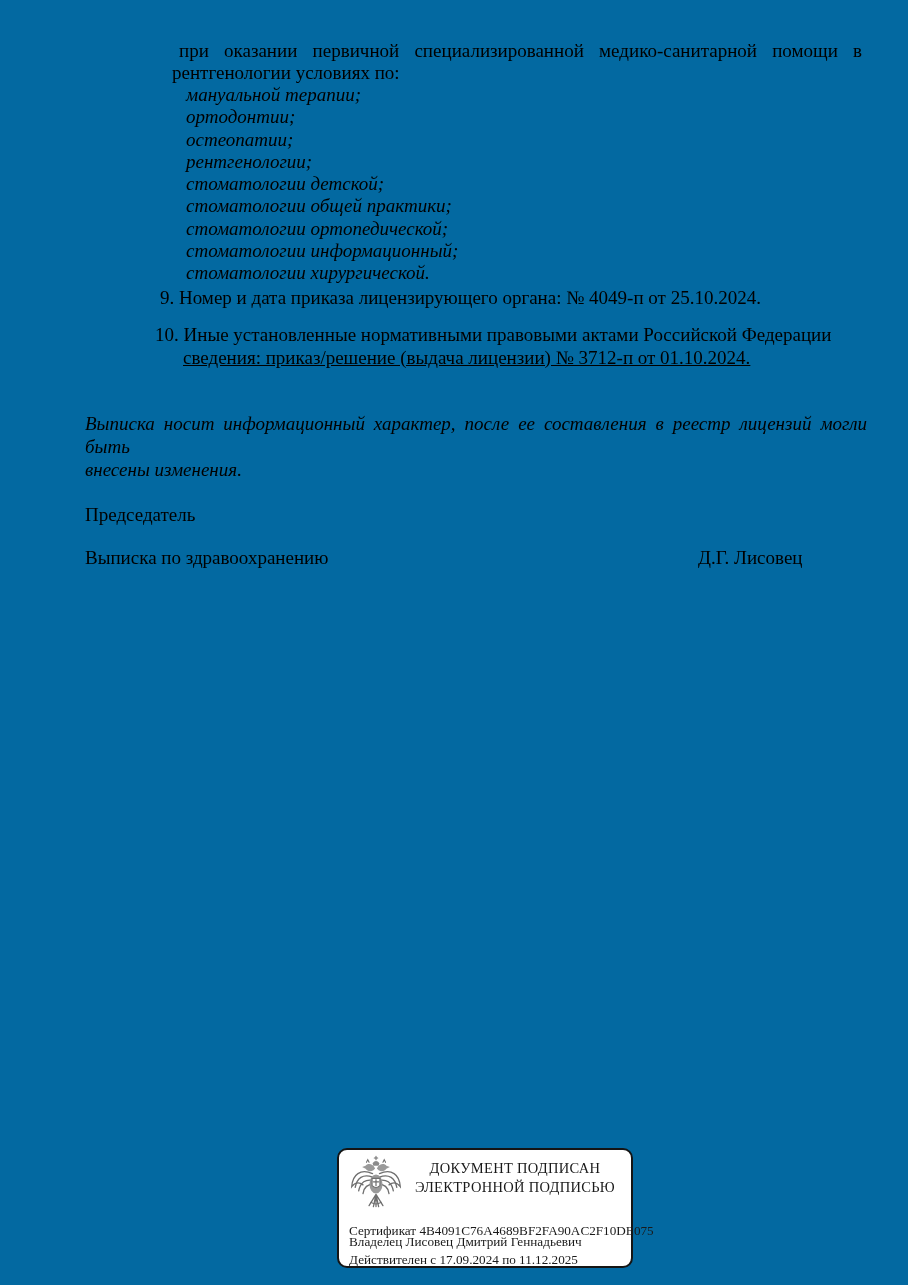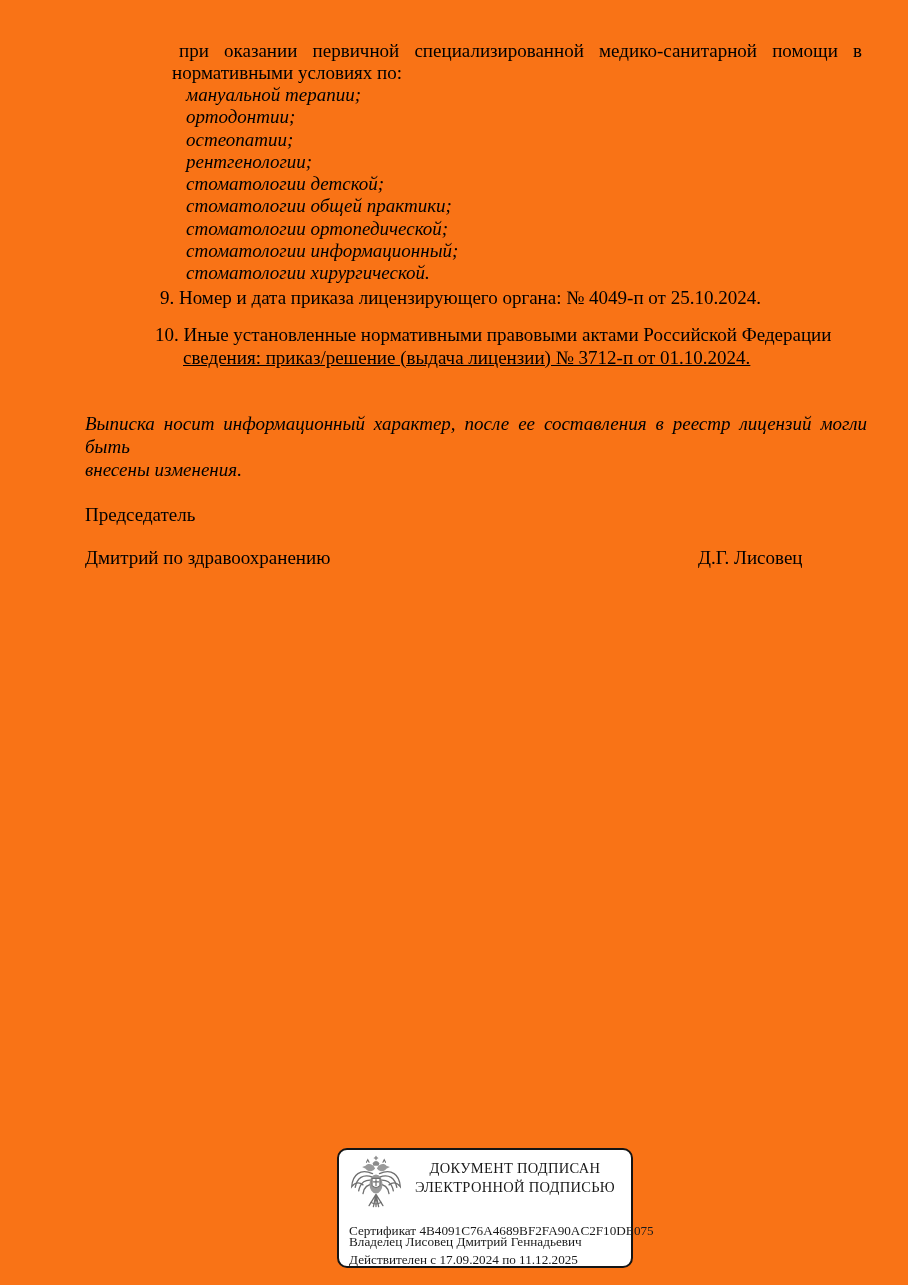--- a/index.html
+++ b/index.html
@@ -4,21 +4,21 @@
 <style>
   html, body {
     margin: 0;
     padding: 0;
     background: #ffffff;
   }
   .page {
     position: relative;
     width: 908px;
     height: 1285px;
-    background: #f97316;
+    background: #0369a1;
     font-family: "Liberation Serif", "DejaVu Serif", serif;
     color: #000000;
     overflow: hidden;
   }
   .abs { position: absolute; }
 
   
   .doc-text {
     font-size: 19px;
     line-height: 22px;
@@ -82,21 +82,21 @@
     height: 58px;
   }
 </style>
 </head>
 <body>
 
 <div class="page">
 
   <div class="abs doc-text" style="left:172px; top:40px; width:690px;">
     <div class="justify-forced indent-first">при оказании первичной специализированной медико-санитарной помощи в</div>
-    <div>нормативными условиях по:</div>
+    <div>рентгенологии условиях по:</div>
   </div>
 
   <div class="abs doc-text list-block" style="left:186px; top:84px;font-style:italic;">
     <div>мануальной терапии;</div>
     <div>ортодонтии;</div>
     <div>остеопатии;</div>
     <div>рентгенологии;</div>
     <div>стоматологии детской;</div>
     <div>стоматологии общей практики;</div>
     <div>стоматологии ортопедической;</div>
@@ -112,21 +112,21 @@
   </div>
 
   <div class="abs doc-text note-block" style="left:85px; top:412px;">
     <div class="justify-forced">Выписка носит информационный характер, после ее составления в реестр лицензий могли быть</div>
     <div>внесены изменения.</div>
   </div>
 
   <div class="abs doc-text" style="left:85px; top:504px;text-align:right;">Председатель</div>
 
   <div class="abs doc-text sign-row" style="left:85px; top:547px;">
-    <span>Дмитрий по здравоохранению</span>
+    <span>Выписка по здравоохранению</span>
     <span class="sign-name">Д.Г. Лисовец</span>
   </div>
 
   <div class="abs stamp">
 
     <svg class="emblem" viewBox="0 0 60 66">
       <g stroke="#6f6f6f" fill="none" stroke-width="1.5" stroke-linecap="round">
 
         <path d="M30 1 v4 M28 3 h4" stroke-width="1.2"></path>
         <path d="M26 9 q4 -5 8 0 l-1 3 h-6 z" fill="#8b8b8b" stroke="none"></path>

